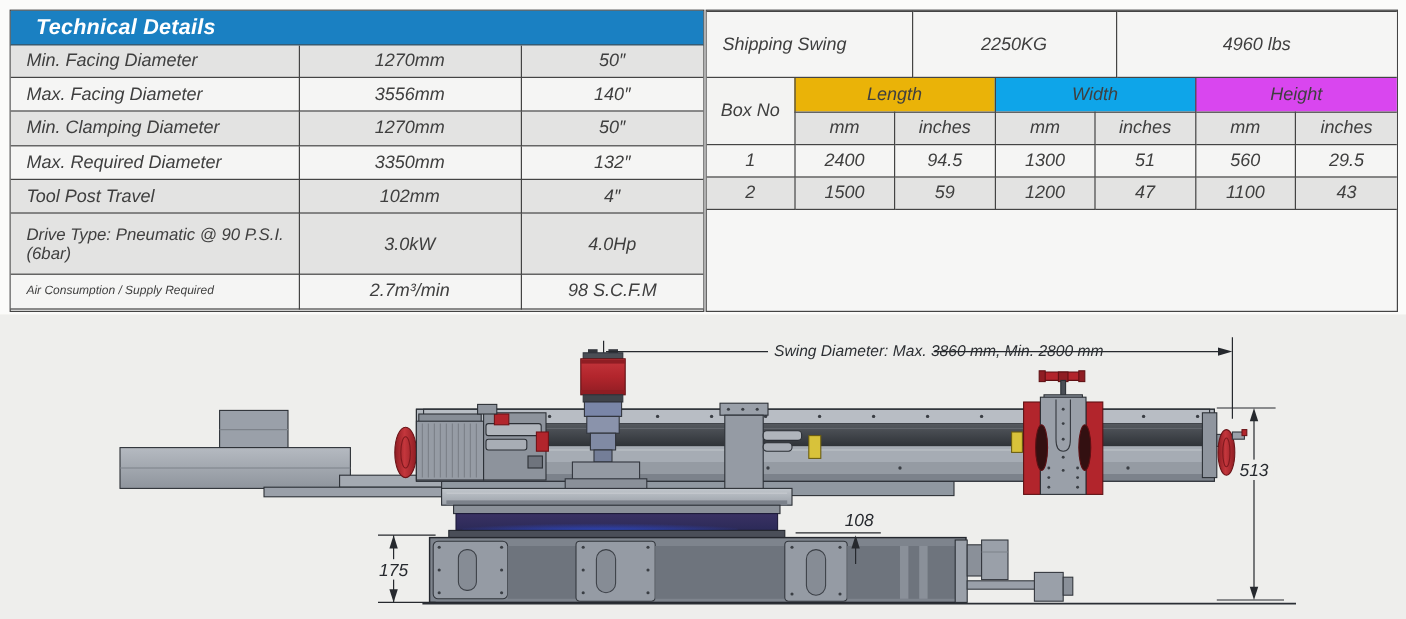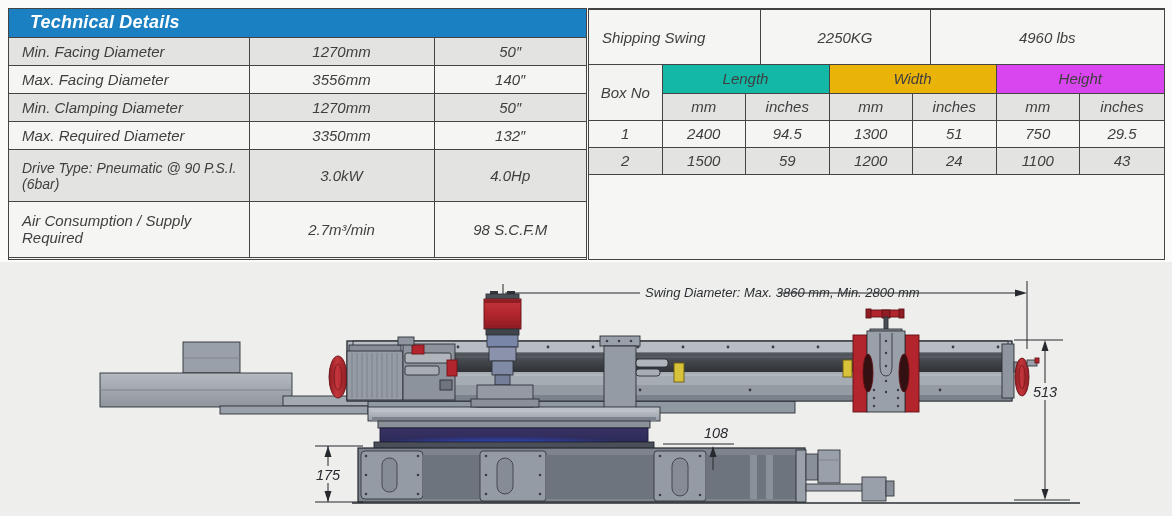--- a/index.html
+++ b/index.html
@@ -17,21 +17,21 @@
 
   table { border-collapse:collapse; width:100%; table-layout:fixed; }
   td { border:1.5px solid #444; font-size:15px; color:#3f3f3f; text-align:center; vertical-align:middle; padding:0; }
   tr td:first-child { border-left:none; }
   tr td:last-child  { border-right:none; }
   tr.no-top td { border-top:none; }
 
   .tech-table { height:220px; }
   .tech-table td.lbl { text-align:left; padding-left:13px; }
   .tech-table tr.small-lbl td.lbl { font-size:14px; }
-  .tech-table tr.mid-lbl   td.lbl { font-size:15px; }
+  .tech-table tr.mid-lbl   td.lbl { font-size:10px; }
   tr.row-a td { background:#e3e3e2; }
   tr.row-b td { background:#f5f5f4; }
 
   .weight-table { height:56px; }
   .weight-table td.lbl { text-align:left; padding-left:13px; }
 
   .ship-table { height:109px; }
   .ship-table tr.bottomless td { border-bottom:1.5px solid #444; }
 
   .dim-num { font-size:14.5px; fill:#26292e; }
@@ -64,20 +64,25 @@
         </tr>
         <tr class="row-a">
           <td class="lbl">Min. Clamping Diameter</td>
           <td>1270mm</td>
           <td>50″</td>
         </tr>
         <tr class="row-b">
           <td class="lbl">Max. Required Diameter</td>
           <td>3350mm</td>
           <td>132″</td>
+        </tr>
+        <tr class="row-a">
+          <td class="lbl">Tool Post Travel</td>
+          <td>102mm</td>
+          <td>4″</td>
         </tr>
         <tr class="row-a small-lbl">
           <td class="lbl">Drive Type: Pneumatic @ 90 P.S.I.(6bar)</td>
           <td>3.0kW</td>
           <td>4.0Hp</td>
         </tr>
         <tr class="row-b mid-lbl">
           <td class="lbl">Air Consumption / Supply Required</td>
           <td>2.7m³/min</td>
           <td>98 S.C.F.M</td>
@@ -107,47 +112,47 @@
           <col style="width:83.5px">
           <col style="width:83.5px">
           <col style="width:83.5px">
           <col style="width:83.5px">
           <col style="width:83.5px">
           <col>
         </colgroup>
       <tbody>
         <tr class="no-top" style="height:28px">
           <td rowspan="2" style="background:#f3f3f2">Box No</td>
-          <td colspan="2" style="background:#14b8a6">Length</td>
-          <td colspan="2" style="background:#eab308">Width</td>
+          <td colspan="2" style="background:#eab308">Length</td>
+          <td colspan="2" style="background:#0ea5e9">Width</td>
           <td colspan="2" style="background:#d946ef">Height</td>
         </tr>
         <tr class="row-a" style="height:27px">
           <td>mm</td>
           <td>inches</td>
           <td>mm</td>
           <td>inches</td>
           <td>mm</td>
           <td>inches</td>
         </tr>
         <tr class="row-b" style="height:27px">
           <td>1</td>
           <td>2400</td>
           <td>94.5</td>
           <td>1300</td>
           <td>51</td>
-          <td>750</td>
+          <td>560</td>
           <td>29.5</td>
         </tr>
         <tr class="row-a bottomless" style="height:27px">
           <td>2</td>
           <td>1500</td>
           <td>59</td>
           <td>1200</td>
-          <td>24</td>
+          <td>47</td>
           <td>1100</td>
           <td>43</td>
         </tr>
       </tbody>
     </table>
   </div>
 
   <svg style="position:absolute; left:0; top:262px;" width="1172" height="254" viewBox="0 262 1172 254" xmlns="http://www.w3.org/2000/svg">
     <defs>
       <linearGradient id="metal" x1="0" y1="0" x2="0" y2="1">

